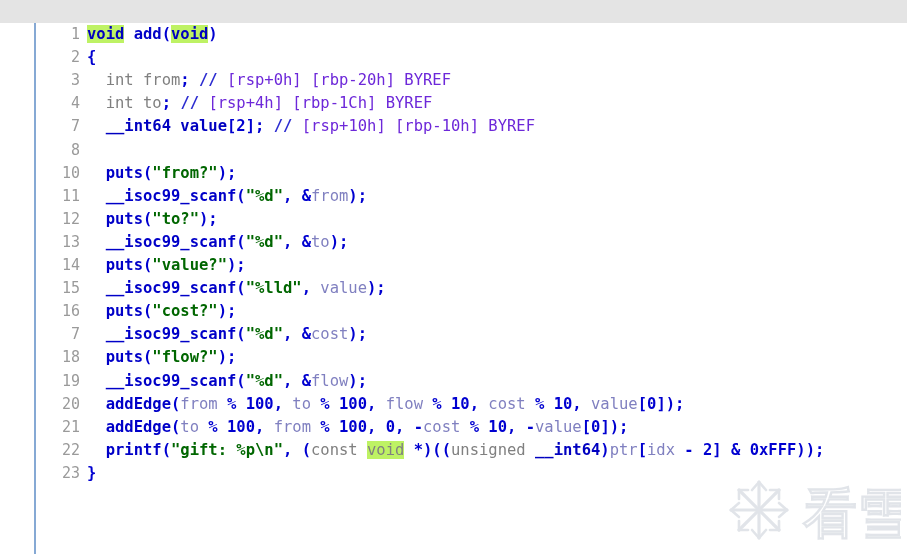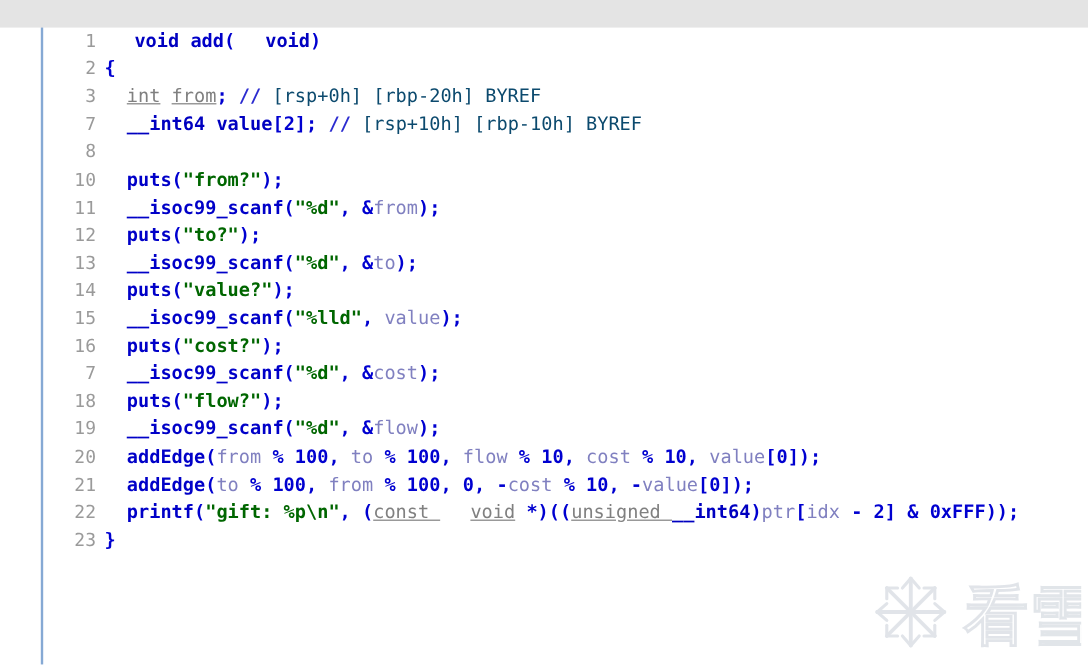--- a/index.html
+++ b/index.html
@@ -75,24 +75,24 @@
     background: #86a9d4;
   }
 
   
   .t-kw       { color: #0000c0; font-weight: bold; }  
   .t-fn       { color: #0000c8; font-weight: bold; text-align: center; }  
   .t-punc     { color: #0000d0; font-weight: bold; }  
   .t-str      { color: #006600; font-weight: bold; }  
   .t-num      { color: #0000d0; font-weight: bold; }  
   .t-var      { color: #8080c0; }                     
-  .t-type     { color: #808080; text-decoration: underline; }                     
+  .t-type     { color: #808080; }                     
   .t-cmt-slash{ color: #2b2bd0; font-weight: bold; }  
-  .t-cmt      { color: #0c4a6e; }                     
-  .t-hl       { background: #ffffff; padding-left: 25px; }                
+  .t-cmt      { color: #6d28d9; }                     
+  .t-hl       { background: #bef264; }                
   .t-plain    { color: #000000; }
 
   
   .watermark {
     position: absolute;
     right: 6px;
     bottom: 2px;
     width: 180px;
     height: 86px;
     pointer-events: none;
@@ -113,20 +113,23 @@
     </div>
 
     <div class="code-line">
       <span class="ln">2</span><span class="gutter-gap"></span><span class="code-text"><span class="t-punc">{</span></span>
     </div>
 
     <div class="code-line">
       <span class="ln">3</span><span class="gutter-gap"></span><span class="code-text"><span class="t-plain">  </span><span class="t-type">int</span><span class="t-plain"> </span><span class="t-type">from</span><span class="t-punc">;</span><span class="t-plain"> </span><span class="t-cmt-slash">//</span><span class="t-cmt"> [rsp+0h] [rbp-20h] BYREF</span></span>
     </div>
 
+    <div class="code-line">
+      <span class="ln">4</span><span class="gutter-gap"></span><span class="code-text"><span class="t-plain">  </span><span class="t-type">int</span><span class="t-plain"> </span><span class="t-type">to</span><span class="t-punc">;</span><span class="t-plain"> </span><span class="t-cmt-slash">//</span><span class="t-cmt"> [rsp+4h] [rbp-1Ch] BYREF</span></span>
+    </div>
 
 
 
     <div class="code-line">
       <span class="ln">7</span><span class="gutter-gap"></span><span class="code-text"><span class="t-plain">  </span><span class="t-kw">__int64</span><span class="t-plain"> </span><span class="t-kw">value</span><span class="t-punc">[</span><span class="t-num">2</span><span class="t-punc">];</span><span class="t-plain"> </span><span class="t-cmt-slash">//</span><span class="t-cmt"> [rsp+10h] [rbp-10h] BYREF</span></span>
     </div>
 
     <div class="code-line">
       <span class="ln">8</span><span class="gutter-gap"></span><span class="code-text"></span>
     </div>

